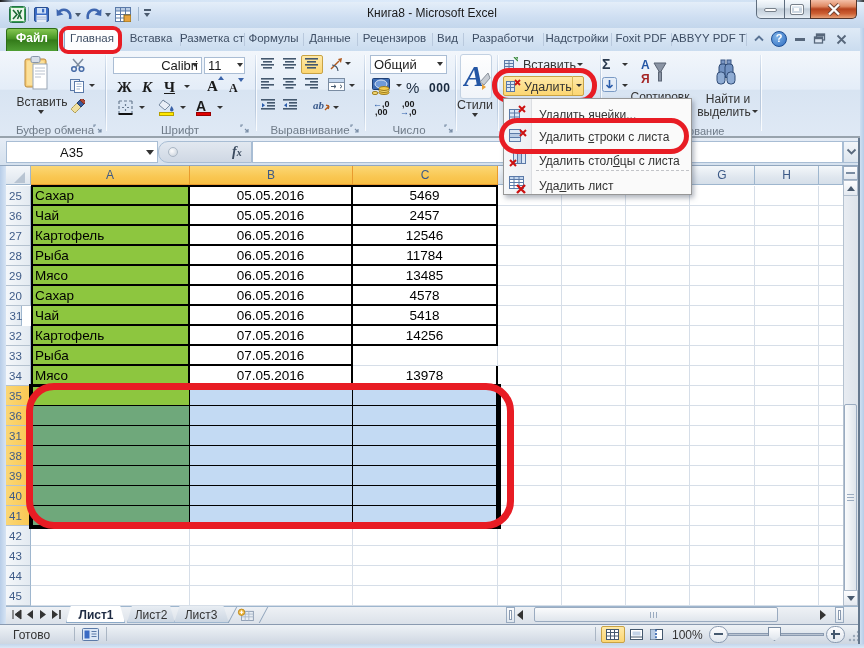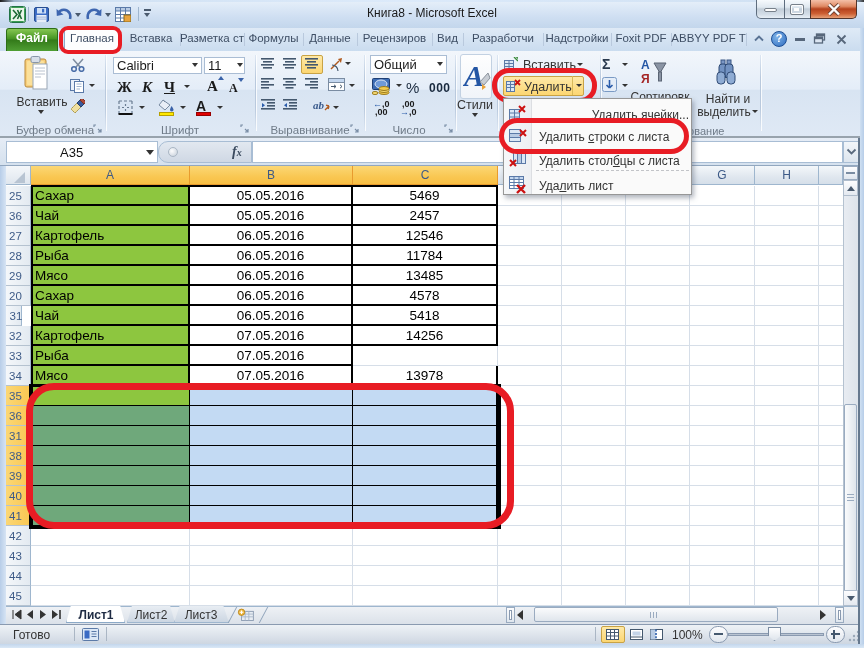--- a/index.html
+++ b/index.html
@@ -156,21 +156,21 @@
 <rect x="4.5" y="2.5" width="9" height="11" fill="#fff" stroke="#5b7aa8"></rect>
 <path d="M6.5 5 H11.5 M6.5 7.5 H11.5 M6.5 10 H10" stroke="#9fb4cf"></path>
 </svg>
 <div class="abs" style="left:89px;top:84px;width:0;height:0;border-left:3px solid transparent;border-right:3px solid transparent;border-top:3.5px solid #333;"></div>
 <svg class="abs" style="left:70px;top:99px" width="15" height="15" viewBox="0 0 15 15">
 <path d="M1 10 L7 4 L11 8 L5 14 Z" fill="#f0e0a0" stroke="#9a8a4d"></path>
 <path d="M1 10 L7 4 L11 8 L5 14 Z" fill="none" stroke="#c8b870" stroke-dasharray="1.5 1"></path>
 <path d="M7 4 L10 1 L14 5 L11 8 Z" fill="#3a5a9c" stroke="#24406e"></path>
 <path d="M10 1 L12 -1 L16 3 L14 5 Z" fill="#b04a3a" stroke="#7e3020"></path>
 </svg>
-<div class="abs" style="left:113px;top:57px;width:89px;height:17px;background:#fff;border:1px solid #aabdd4;box-sizing:border-box;font-size:13px;color:#1a1a1a;padding:0px 3px;">Calibri</div>
+<div class="abs" style="left:113px;top:57px;width:89px;height:17px;background:#fff;border:1px solid #aabdd4;box-sizing:border-box;font-size:13px;color:#1a1a1a;padding:0px 3px;text-align:right;">Calibri</div>
 <div class="abs" style="left:192px;top:63px;width:0;height:0;border-left:3.5px solid transparent;border-right:3.5px solid transparent;border-top:4px solid #333;"></div>
 <div class="abs" style="left:204px;top:57px;width:41px;height:17px;background:#fff;border:1px solid #aabdd4;box-sizing:border-box;font-size:13px;color:#1a1a1a;padding:0 3px;">11</div>
 <div class="abs" style="left:237px;top:63px;width:0;height:0;border-left:3.5px solid transparent;border-right:3.5px solid transparent;border-top:4px solid #333;"></div>
 <div class="abs" style="left:117px;top:79px;width:16px;height:15px;font-size:15px;font-weight:bold;color:#1a1a1a;font-family:'Liberation Serif',serif;">Ж</div>
 <div class="abs" style="left:142px;top:79px;width:14px;height:15px;font-size:15px;font-weight:bold;font-style:italic;color:#1a1a1a;font-family:'Liberation Serif',serif;">К</div>
 <div class="abs" style="left:164px;top:79px;width:14px;height:15px;font-size:15px;font-weight:bold;color:#1a1a1a;text-decoration:underline;font-family:'Liberation Serif',serif;">Ч</div>
 <div class="abs" style="left:184px;top:85px;width:0;height:0;border-left:3px solid transparent;border-right:3px solid transparent;border-top:3.5px solid #333;"></div>
 <div class="abs" style="left:207px;top:78px;width:16px;height:15px;font-size:15px;font-weight:bold;color:#1a1a1a;font-family:'Liberation Serif',serif;">А<span style="position:absolute;left:11px;top:-2px;width:0;height:0;border-left:3.5px solid transparent;border-right:3.5px solid transparent;border-bottom:4.5px solid #3a62a8;"></span></div>
 <div class="abs" style="left:229px;top:81px;width:14px;height:13px;font-size:12px;font-weight:bold;color:#1a1a1a;font-family:'Liberation Serif',serif;">А<span style="position:absolute;left:9px;top:-3px;width:0;height:0;border-left:3.5px solid transparent;border-right:3.5px solid transparent;border-top:4.5px solid #3a62a8;"></span></div>
 <svg class="abs" style="left:118px;top:100px" width="15" height="15" viewBox="0 0 15 15">
@@ -529,21 +529,21 @@
 <circle cx="6" cy="6" r="1.2" fill="#9aa8b8"></circle>
       <circle cx="6" cy="10" r="1.2" fill="#9aa8b8"></circle>
       <circle cx="2" cy="10" r="1.2" fill="#9aa8b8"></circle>
 </svg>
 <div class="abs" style="left:0;top:166px;width:6px;height:458px;background:linear-gradient(90deg,#b7cde8,#d6e4f4);"></div>
 <div class="abs" style="left:858px;top:138px;width:2px;height:506px;background:#65788e;"></div>
 <div class="abs" style="left:860px;top:28px;width:4px;height:616px;background:linear-gradient(90deg,#cfe0f2,#b7cde8);"></div>
 <div class="abs" style="left:0;top:644px;width:864px;height:4px;background:linear-gradient(#c3d6ec,#daE8f6);"></div>
 <div class="abs" style="left:503px;top:98px;width:189px;height:97px;background:#fafafa;border:1px solid #979797;box-shadow:2px 3px 5px rgba(80,90,110,0.45);box-sizing:border-box;z-index:10;"></div>
 <div class="abs" style="left:504px;top:99px;width:28px;height:95px;background:linear-gradient(90deg,#f6f7f9,#edeff2);border-right:1px solid #dcdee2;box-sizing:border-box;z-index:10;"></div>
-<div class="abs mitext" style="left:539px;top:108px;width:150px;z-index:11;text-align:right;"><u>У</u>далить ячейки...</div>
+<div class="abs mitext" style="left:539px;top:108px;width:150px;z-index:11;"><u>У</u>далить ячейки...</div>
 <div class="abs mitext" style="left:539px;top:130px;width:150px;z-index:11;">Удалить <u>с</u>троки с листа</div>
 <div class="abs mitext" style="left:539px;top:154px;width:150px;z-index:11;">Удалить стол<u>б</u>цы с листа</div>
 <div class="abs mitext" style="left:539px;top:179px;width:150px;z-index:11;">Уда<u>л</u>ить лист</div>
 <div class="abs" style="left:536px;top:170px;width:153px;height:1px;border-top:1px dashed #c2c4c8;z-index:11;"></div>
 <svg class="abs" style="left:509px;top:105px;z-index:11" width="17" height="16" viewBox="0 0 17 16">
 <rect x="0.5" y="4.5" width="10" height="11" fill="#dbe7f5" stroke="#5b7aa8"></rect>
 <path d="M0.5 8 H10.5 M0.5 12 H10.5 M5.5 4.5 V15.5" stroke="#5b7aa8"></path>
 <path d="M10 1 L16 7 M16 1 L10 7" stroke="#cc1111" stroke-width="2" fill="none"></path>
 </svg>
 <svg class="abs" style="left:509px;top:127px;z-index:11" width="18" height="16" viewBox="0 0 18 16">

